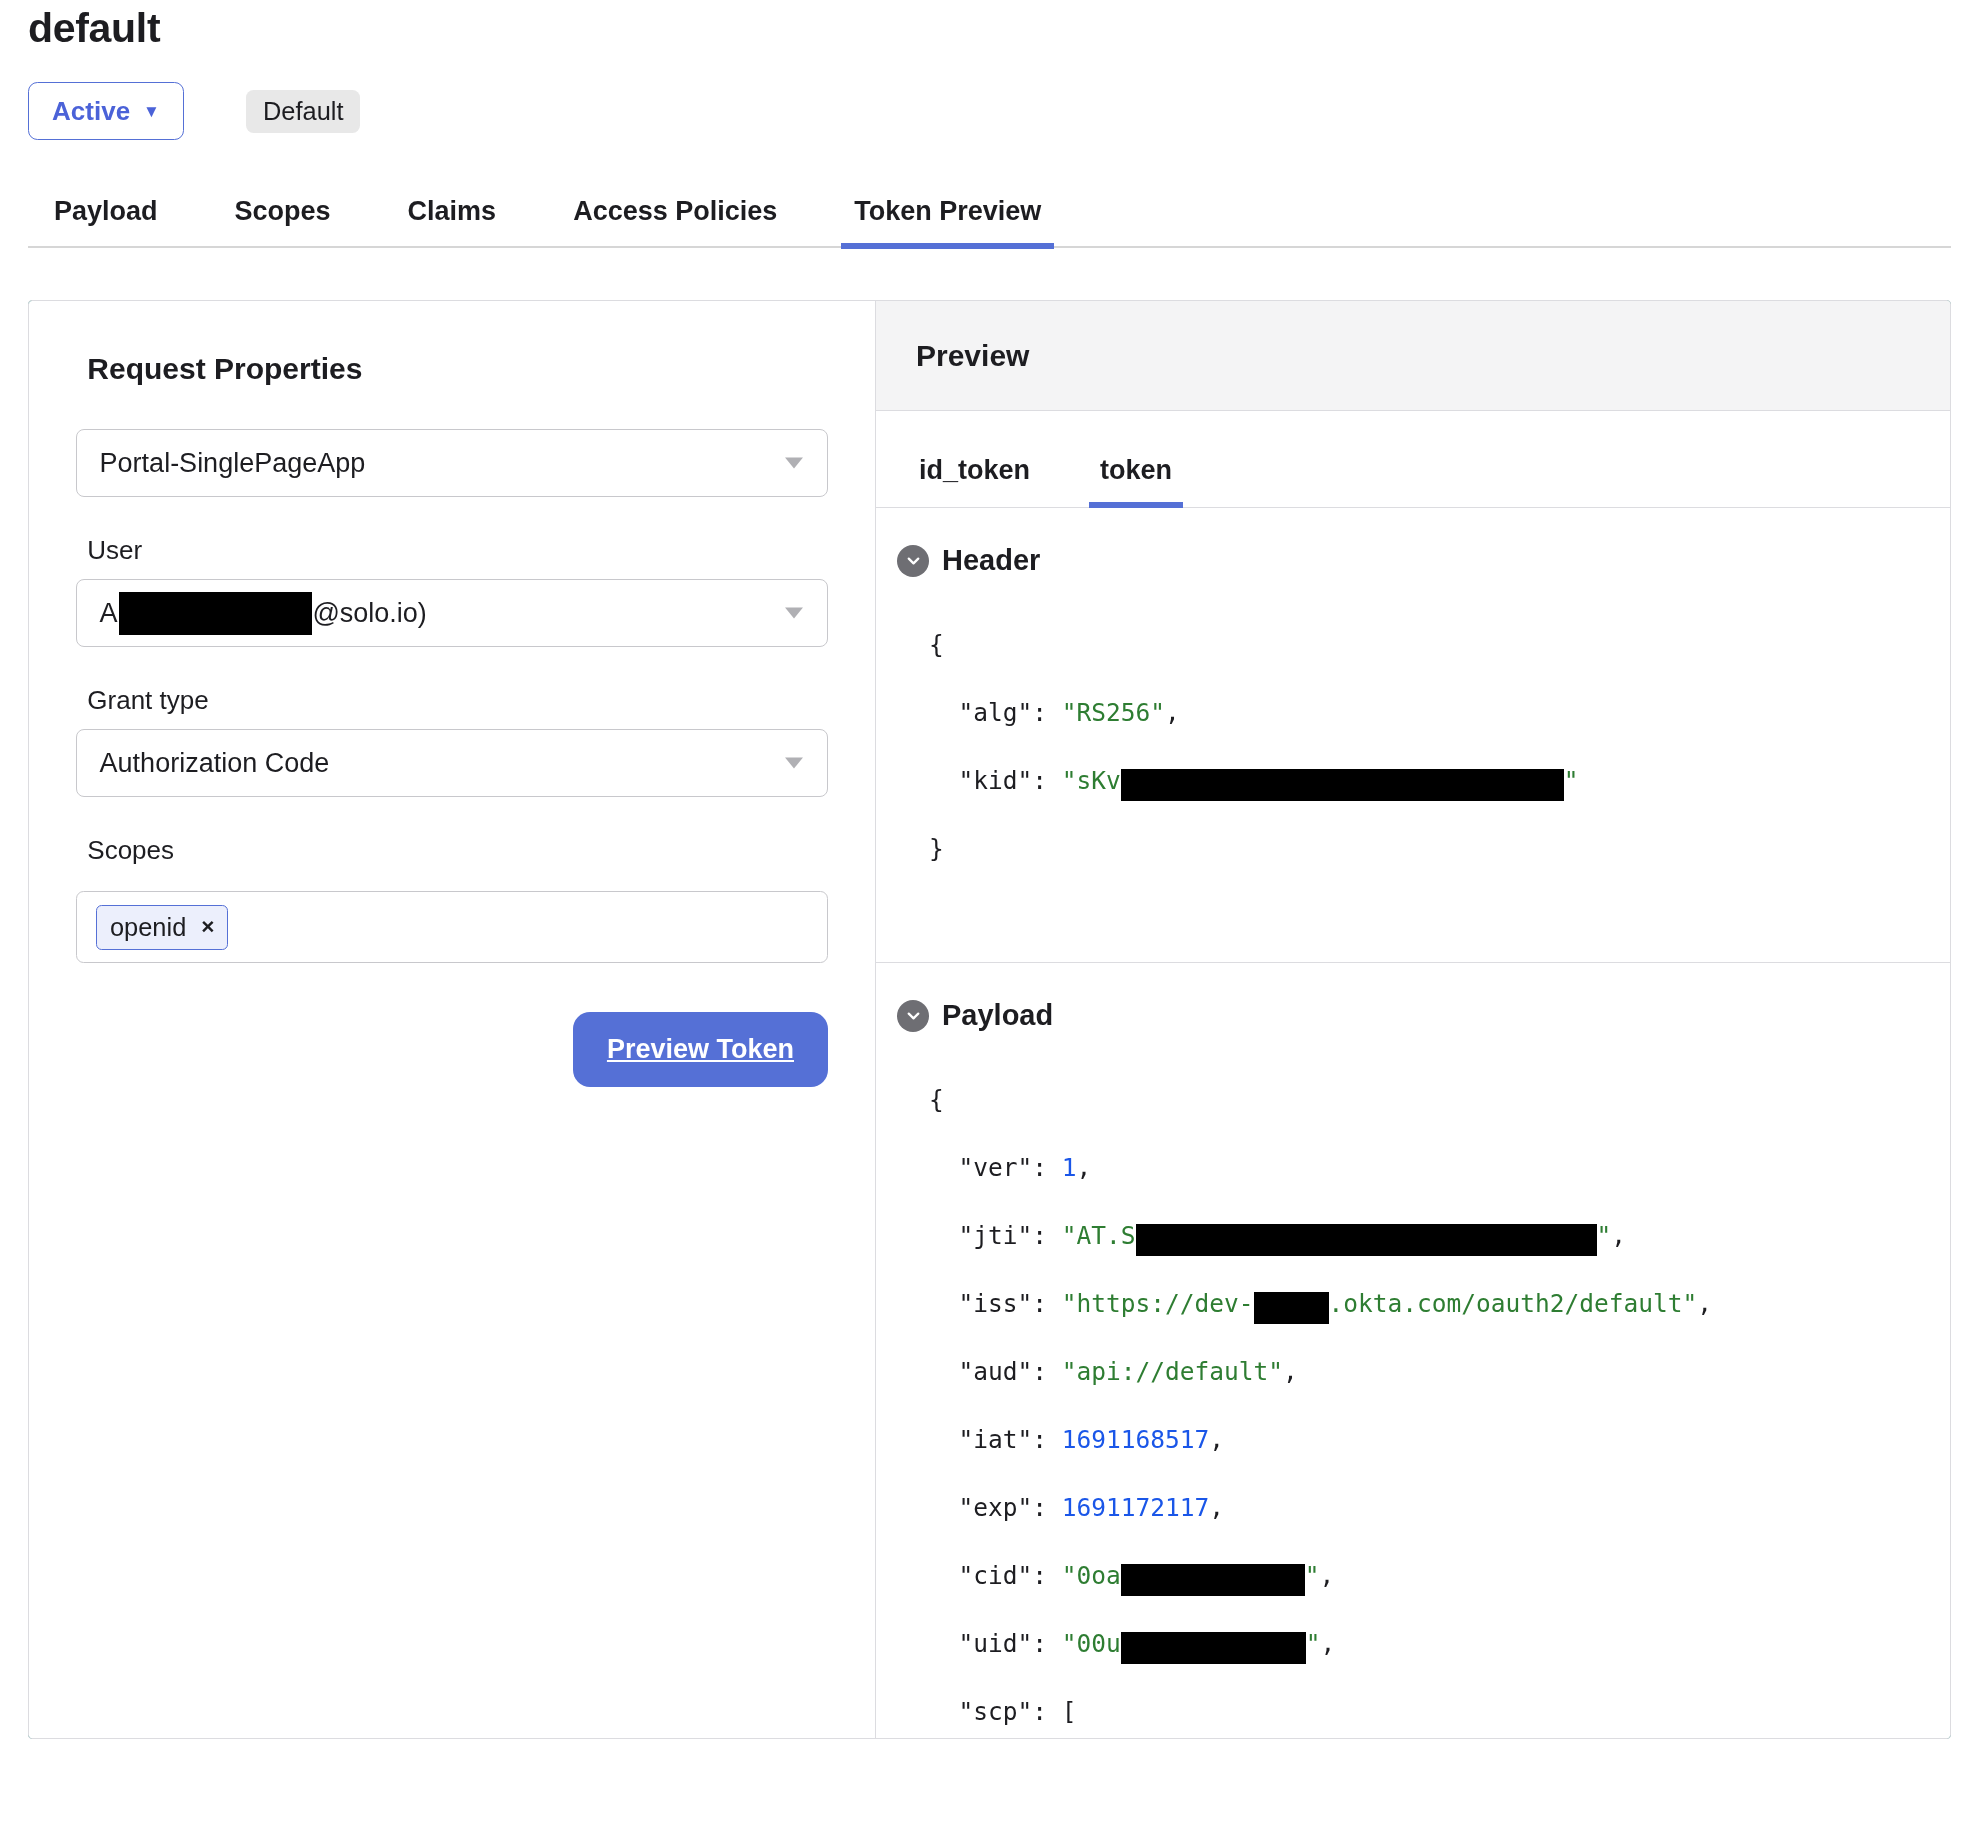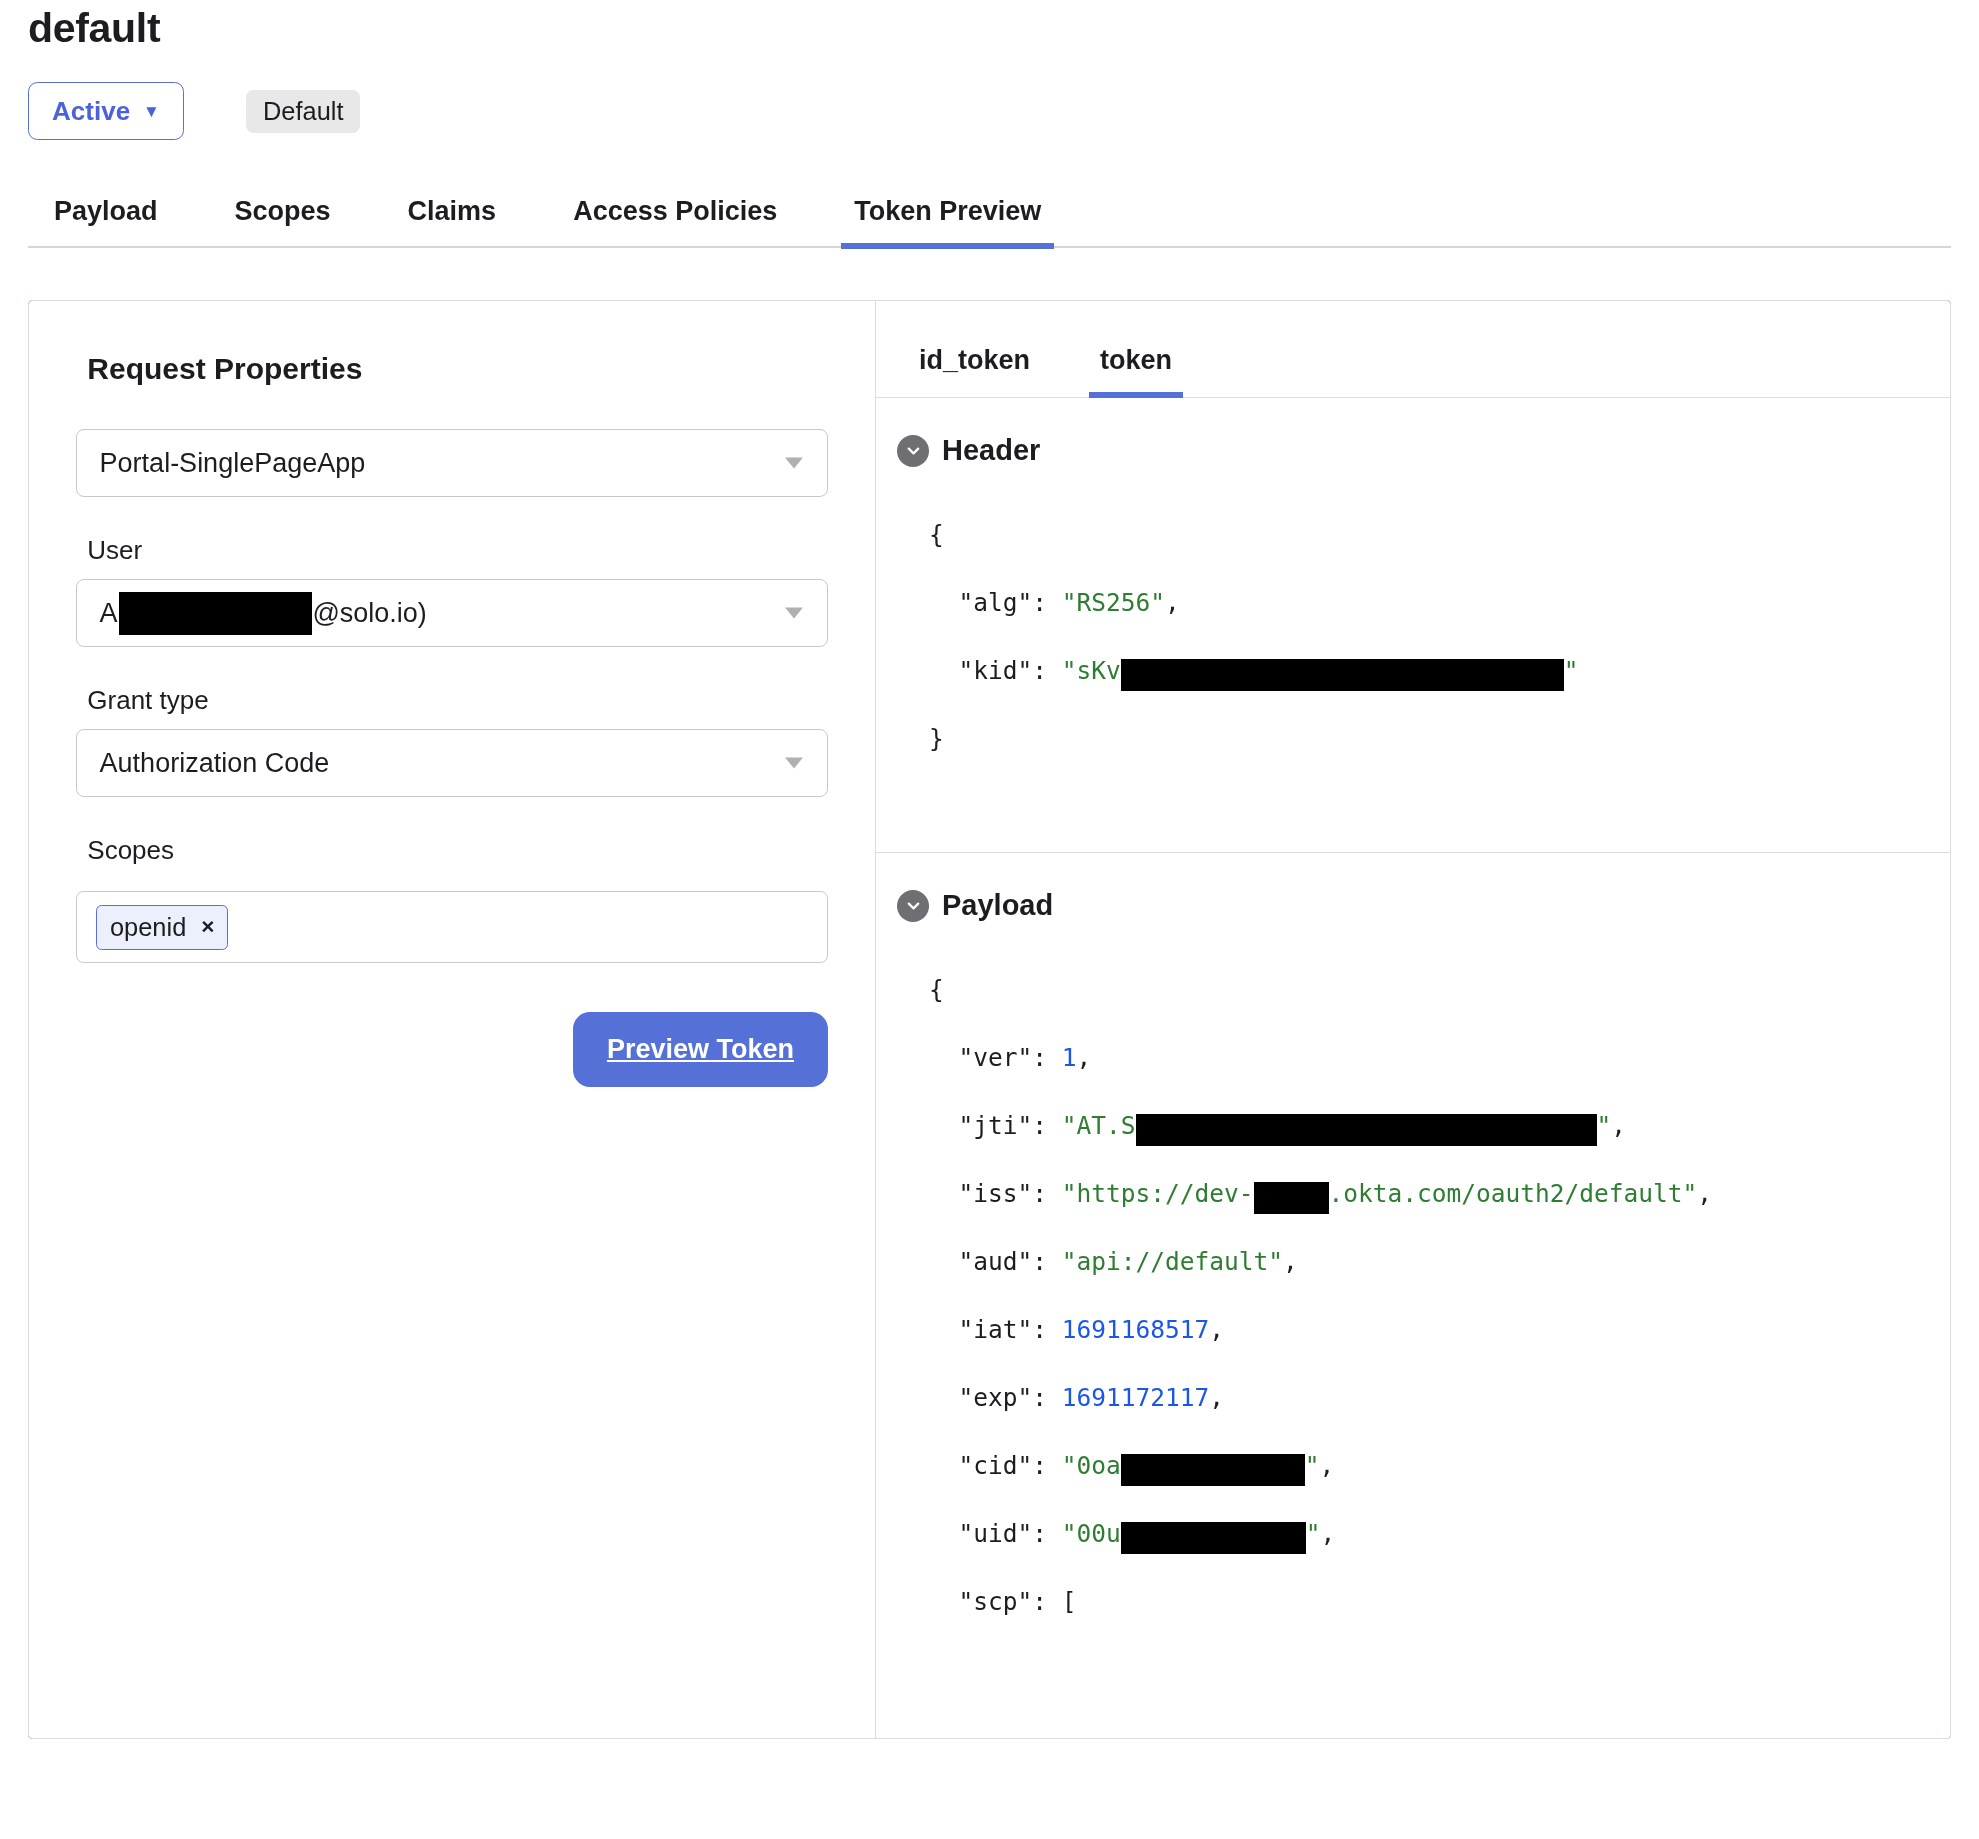--- a/index.html
+++ b/index.html
@@ -384,20 +384,23 @@
         </div>
       </div>
 
       <div class="btn-row">
         <button class="primary-btn">Preview Token</button>
       </div>
     </div>
 
     <div class="right-panel">
 
+      <div class="preview-header">
+        <span class="preview-header-title">Preview</span>
+      </div>
 
       <div class="token-tabs">
         <div class="token-tab">id_token</div>
         <div class="token-tab active">token</div>
       </div>
 
       <div class="jwt-section bordered">
         <div class="jwt-section-head">
           <span class="collapse-icon">
             <svg width="19" height="19" viewBox="0 0 20 20" aria-hidden="true">

